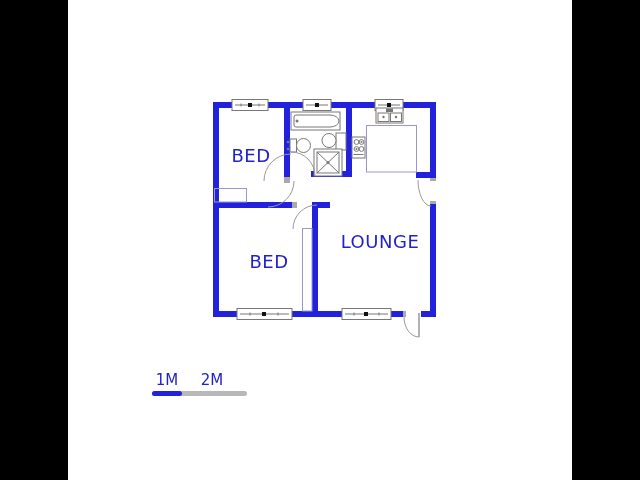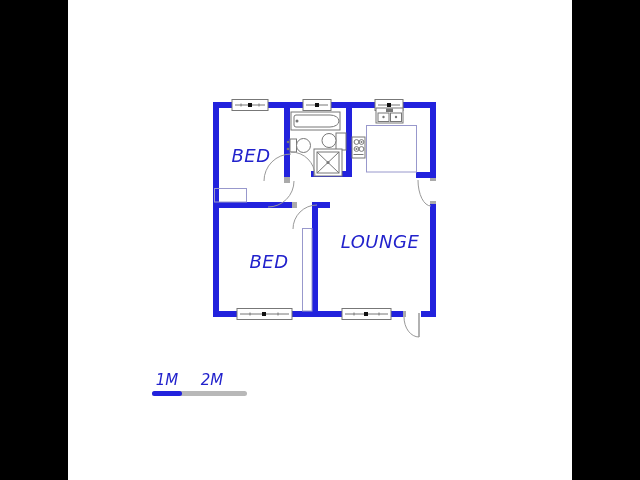--- a/index.html
+++ b/index.html
@@ -1,17 +1,17 @@
 <!DOCTYPE html>
 <html style="--wall: #2222dd; --label: #2222cc; --fixture: #777777; --light_fixture: #9898cc; --door_arc: #999999; --jamb: #aaaaaa; --scale_gray: #b8b8b8; --background: #ffffff; --letterbox: #000000;"><head>
 <meta charset="utf-8">
 <style>
   html,body{margin:0;padding:0;background:#fff;}
   .stage{position:relative;width:640px;height:480px;background:var(--background,#fff);overflow:hidden;
-         font-family:"DejaVu Sans",sans-serif;font-style:italic;}
+         font-family:"DejaVu Sans",sans-serif;}
   .letterbox{position:absolute;top:0;height:480px;background:var(--letterbox,#000);}
   .letterbox.left{left:0;width:68px;}
   .letterbox.right{left:572px;width:68px;}
   svg{position:absolute;left:0;top:0;}
   .wall{fill:var(--wall,#2222dd);stroke:none;}
   .jamb{fill:var(--jamb,#aaaaaa);}
   .win{fill:#ffffff;stroke:var(--fixture,#777);stroke-width:1;}
   .winline{stroke:var(--fixture,#777);stroke-width:1;fill:none;}
   .windot{fill:#111;}
   .fix{fill:#ffffff;stroke:var(--fixture,#777);stroke-width:1;}

